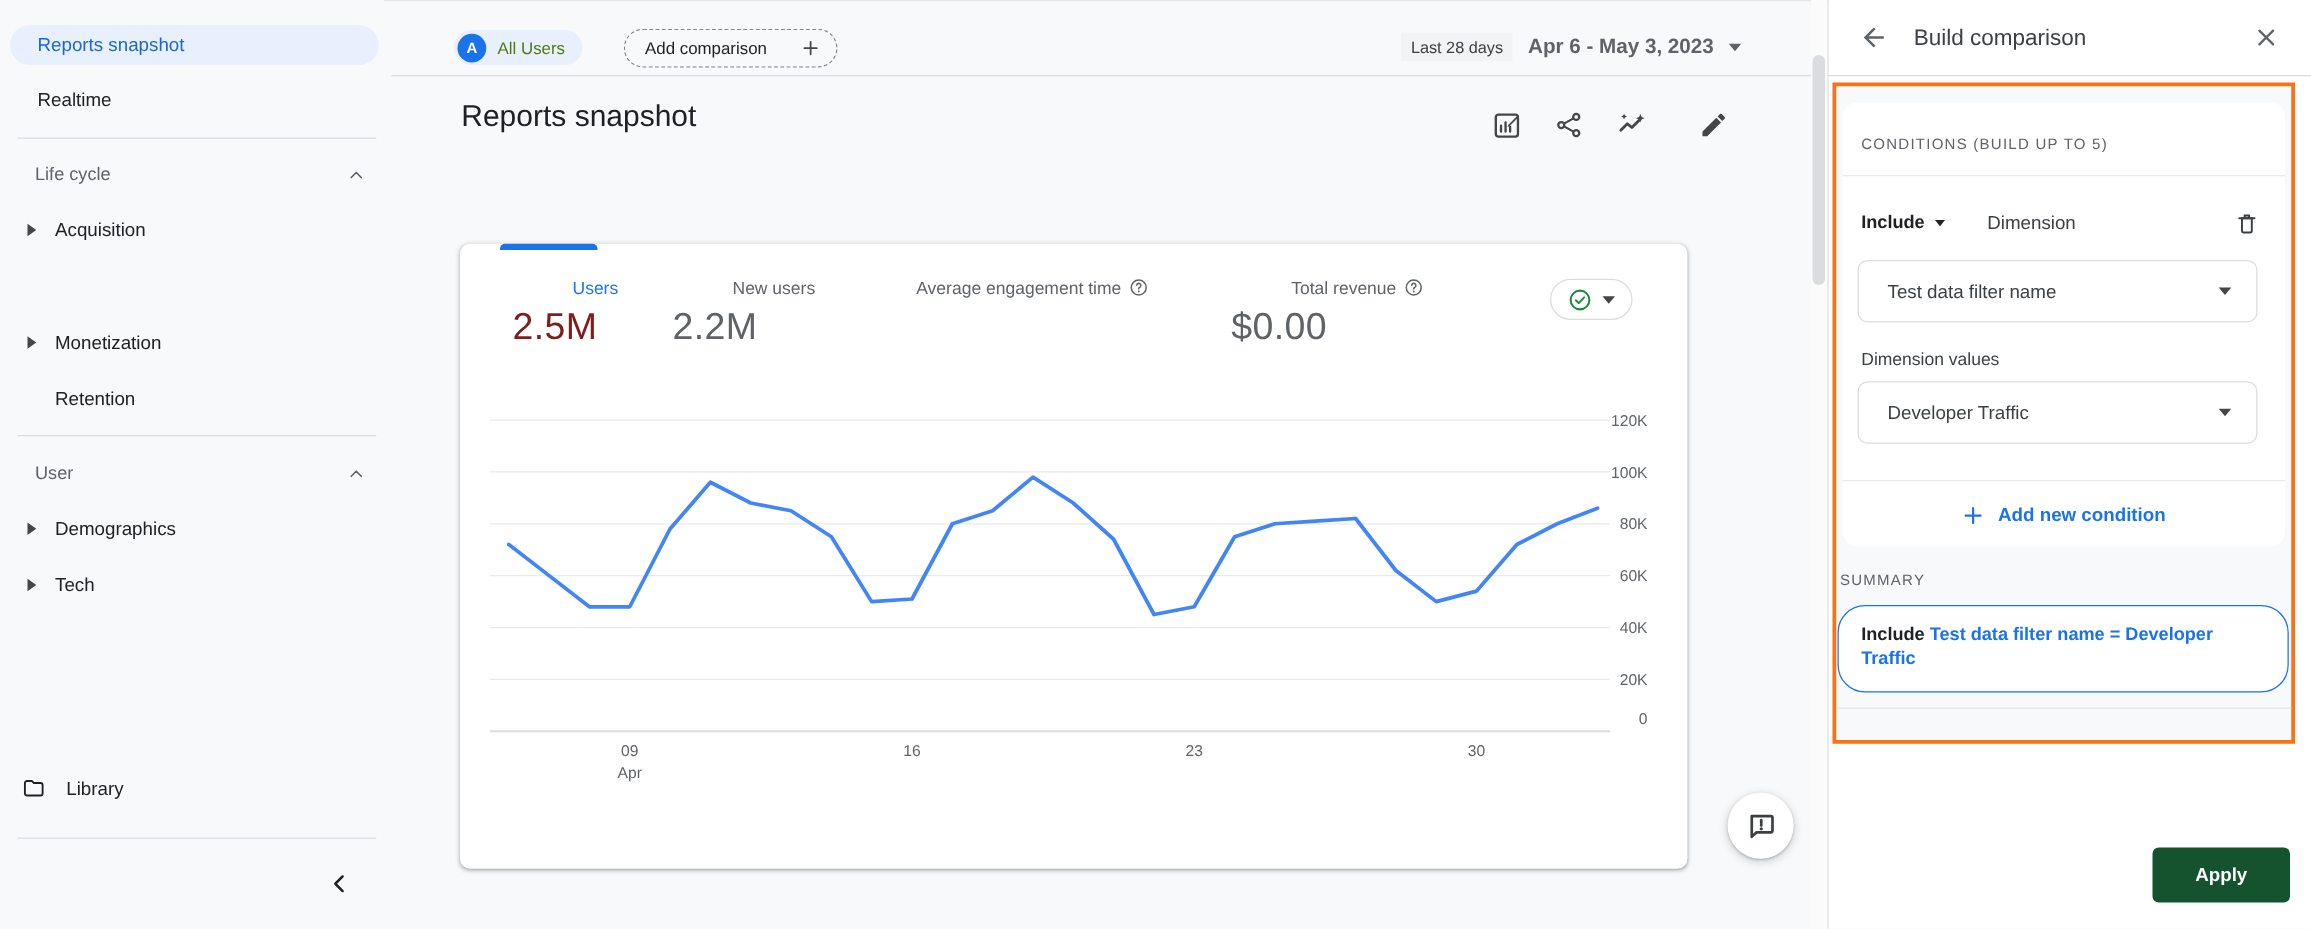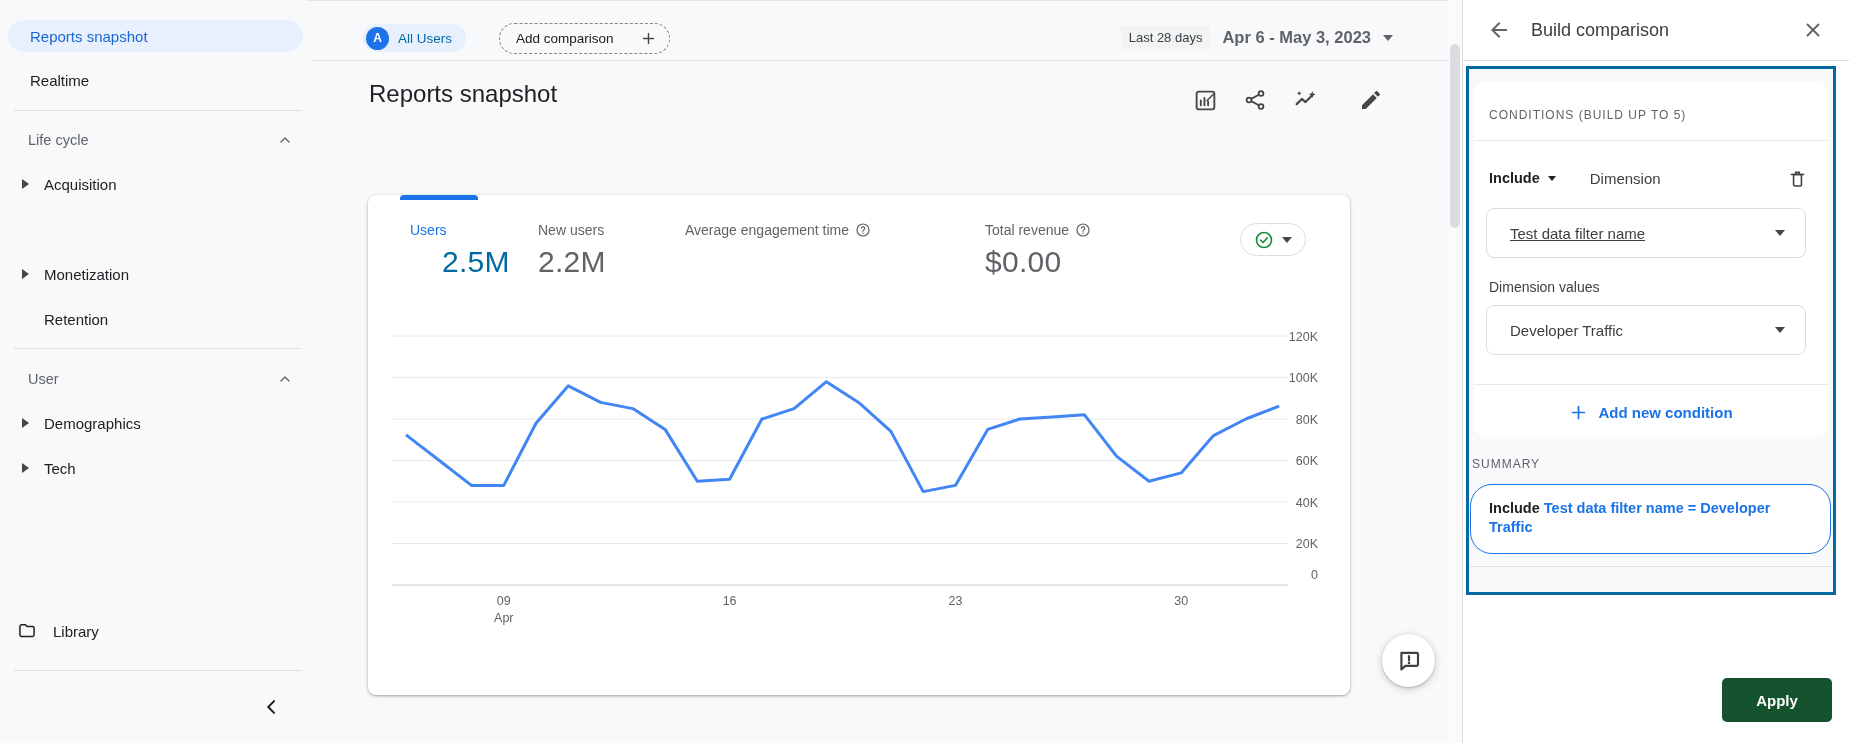--- a/index.html
+++ b/index.html
@@ -20,69 +20,69 @@
   .divider-h { position:absolute; left:14px; right:6px; height:1px; background:#dadce0; }
   .lib-row { position:absolute; left:0; right:4px; height:36px; display:flex; align-items:center; gap:16px; font-size:15px; cursor:pointer; }
   .lib-row svg { margin-left:17px; }
   .collapse-btn { position:absolute; right:22px; top:694px; width:26px; height:26px; display:flex; align-items:center; justify-content:center; cursor:pointer; }
 
   
   .main { position:absolute; left:307px; top:0; width:1142px; height:743px; }
   .main-header { position:absolute; left:6px; right:0; top:0; height:61px; border-bottom:1px solid #dadce0; }
   .aud-chip { position:absolute; left:56px; top:24px; height:28px; background:#e8f0fe; border-radius:14px; display:flex; align-items:center; gap:9px; padding:0 14px 0 3px; cursor:pointer; }
   .avatar { width:23px; height:23px; border-radius:50%; background:#1a73e8; color:#fff; font-size:12px; font-weight:bold; display:flex; align-items:center; justify-content:center; }
-  .aud-chip .lbl { font-size:13.5px; color:#0369a1; }
+  .aud-chip .lbl { font-size:13.5px; color:#4d7c0f; }
   .add-comp { position:absolute; left:192px; top:23px; height:31px; border:1px dashed #80868b; border-radius:16px; display:flex; align-items:center; gap:26px; padding:0 12px 0 16px; font-size:13.5px; color:#202124; cursor:pointer; background:transparent; }
   .date-group { position:absolute; right:56px; top:26px; display:flex; align-items:center; gap:12px; cursor:pointer; }
   .date-badge { background:#f1f3f4; color:#3c4043; font-size:13px; padding:4px 8px; }
   .date-text { font-size:16.5px; font-weight:bold; color:#5f6368; }
   .caret { width:0; height:0; border-left:5px solid transparent; border-right:5px solid transparent; border-top:6px solid #5f6368; }
   .page-title { position:absolute; left:62px; top:80px; font-size:24px; font-weight:400; color:#202124; }
   .icon-row { position:absolute; right:64px; top:86px; display:flex; align-items:center; gap:22px; }
   .icon-btn { width:28px; height:28px; display:flex; align-items:center; justify-content:center; cursor:pointer; }
   .icon-btn.gap { margin-left:16px; }
 
   .card { position:absolute; left:61px; top:195px; width:982px; height:500px; background:#fff; border-radius:8px; box-shadow:0 1px 2px rgba(60,64,67,.3), 0 1px 3px 1px rgba(60,64,67,.15); }
   .tab-ind { position:absolute; left:32px; top:0; width:78px; height:5px; background:#1a73e8; border-radius:4px 4px 0 0; }
   .metric { position:absolute; top:27px; cursor:pointer; }
-  .metric .mlabel { font-size:14px; color:#5f6368; display:flex; align-items:center; gap:6px; margin-bottom:7px; }
+  .metric .mlabel { font-size:14px; color:#5f6368; display:flex; align-items:center; gap:6px; margin-bottom:7px;margin-left:48px; }
   .metric.accent .mlabel { color:#1a73e8; }
   .metric .mvalue { font-size:30px; color:#5f6368; letter-spacing:.3px; }
-  .metric.accent .mvalue { color:#0369a1;margin-left:32px; }
+  .metric.accent .mvalue { color:#7f1d1d; }
   .m1{left:42px;} .m2{left:170px;} .m3{left:317px;} .m4{left:617px;}
   .check-pill { position:absolute; right:44px; top:28px; width:66px; height:33px; background:#fff; border:1px solid #dadce0; border-radius:17px; display:flex; align-items:center; justify-content:center; gap:8px; cursor:pointer; }
   .chart-svg { position:absolute; left:0; top:0; width:982px; height:500px; }
   .chart-svg text { font-family:"Liberation Sans", sans-serif; }
 
   .fab { position:absolute; left:1382px; top:634px; width:53px; height:53px; border-radius:50%; background:#fff; box-shadow:0 1px 2px rgba(60,64,67,.3), 0 2px 6px 2px rgba(60,64,67,.15); display:flex; align-items:center; justify-content:center; cursor:pointer; }
 
   
   .scroll-track { position:absolute; left:1449px; top:0; width:13px; height:743px; background:#fbfbfc; }
   .scroll-thumb { position:absolute; left:1450px; top:44px; width:10px; height:184px; background:#dadce0; border-radius:6px; cursor:pointer; }
   .vdiv { position:absolute; left:1462px; top:0; width:1px; height:743px; background:#dadce0; }
 
   
   .panel { position:absolute; left:1463px; top:0; width:386px; height:743px; background:#fff; }
   .panel-header { position:absolute; left:0; top:0; width:100%; height:61px; border-bottom:1px solid #dadce0; display:flex; align-items:center; }
   .back-btn { margin-left:22px; width:28px; height:28px; display:flex; align-items:center; justify-content:center; cursor:pointer; }
   .panel-title { margin-left:18px; font-size:18px; color:#3c4043; }
   .close-btn { margin-left:auto; margin-right:22px; width:28px; height:28px; display:flex; align-items:center; justify-content:center; cursor:pointer; }
 
-  .red-box { position:absolute; left:3px; top:66px; width:370px; height:529px; border:3px solid #0369a1; background:#f8f9fa; }
+  .red-box { position:absolute; left:3px; top:66px; width:370px; height:529px; border:3px solid #f97316; background:#f8f9fa; }
   .cond-card { position:absolute; left:5px; top:13px; width:354px; height:355px; background:#fff; border-radius:12px; }
   .cond-head { position:absolute; left:15px; top:26px; font-size:12px; letter-spacing:1px; color:#5f6368; }
   .cond-div1 { position:absolute; left:0; top:58px; width:100%; height:1px; background:#e8eaed; }
   .inc-row { position:absolute; left:15px; right:18px; top:80px; height:32px; display:flex; align-items:center; }
   .inc-trigger { display:flex; align-items:center; gap:8px; font-size:14.5px; font-weight:bold; color:#202124; cursor:pointer; }
   .inc-caret { width:0; height:0; border-left:4.5px solid transparent; border-right:4.5px solid transparent; border-top:5.5px solid #202124; }
   .dim-word { margin-left:34px; font-size:15px; color:#3c4043; }
   .trash-btn { margin-left:auto; width:26px; height:26px; display:flex; align-items:center; justify-content:center; cursor:pointer; }
   .select-box { position:absolute; left:12px; right:22px; height:50px; border:1px solid #dadce0; border-radius:8px; background:#fff; display:flex; align-items:center; padding:0 20px 0 23px; font-size:15px; color:#3c4043; cursor:pointer; }
   .select-box .caret { margin-left:auto; border-top-color:#444746; }
-  .sel1 { top:126px;text-decoration:underline; }
+  .sel1 { top:126px; }
   .sel2 { top:223px; }
   .dimvals-label { position:absolute; left:15px; top:197px; font-size:14px; color:#3c4043; }
   .cond-div2 { position:absolute; left:0; top:302px; width:100%; height:1px; background:#e8eaed; }
   .add-cond { position:absolute; left:0; top:312px; width:100%; height:36px; display:flex; align-items:center; justify-content:center; gap:10px; color:#1a73e8; font-size:15px; font-weight:bold; cursor:pointer; background:transparent; border:none; }
   .summary-label { position:absolute; left:3px; top:388px; font-size:12px; letter-spacing:1px; color:#5f6368; }
   .summary-chip { position:absolute; left:1px; top:415px; width:361px; min-height:70px; background:#fff; border:1.5px solid #1a73e8; border-radius:22px; padding:14px 18px 12px 18px; font-size:14.5px; line-height:19px; font-weight:bold; cursor:pointer; }
   .summary-chip .inc { color:#202124; }
   .summary-chip .cond { color:#1a73e8; }
   .red-bottom-div { position:absolute; left:0; top:497px; width:100%; height:1px; background:#e0e3e6; }
   .apply-btn { position:absolute; right:17px; top:678px; width:110px; height:44px; background:#14532d; color:#fff; font-size:15px; font-weight:bold; border:none; border-radius:5px; cursor:pointer; font-family:"Liberation Sans", sans-serif; }

